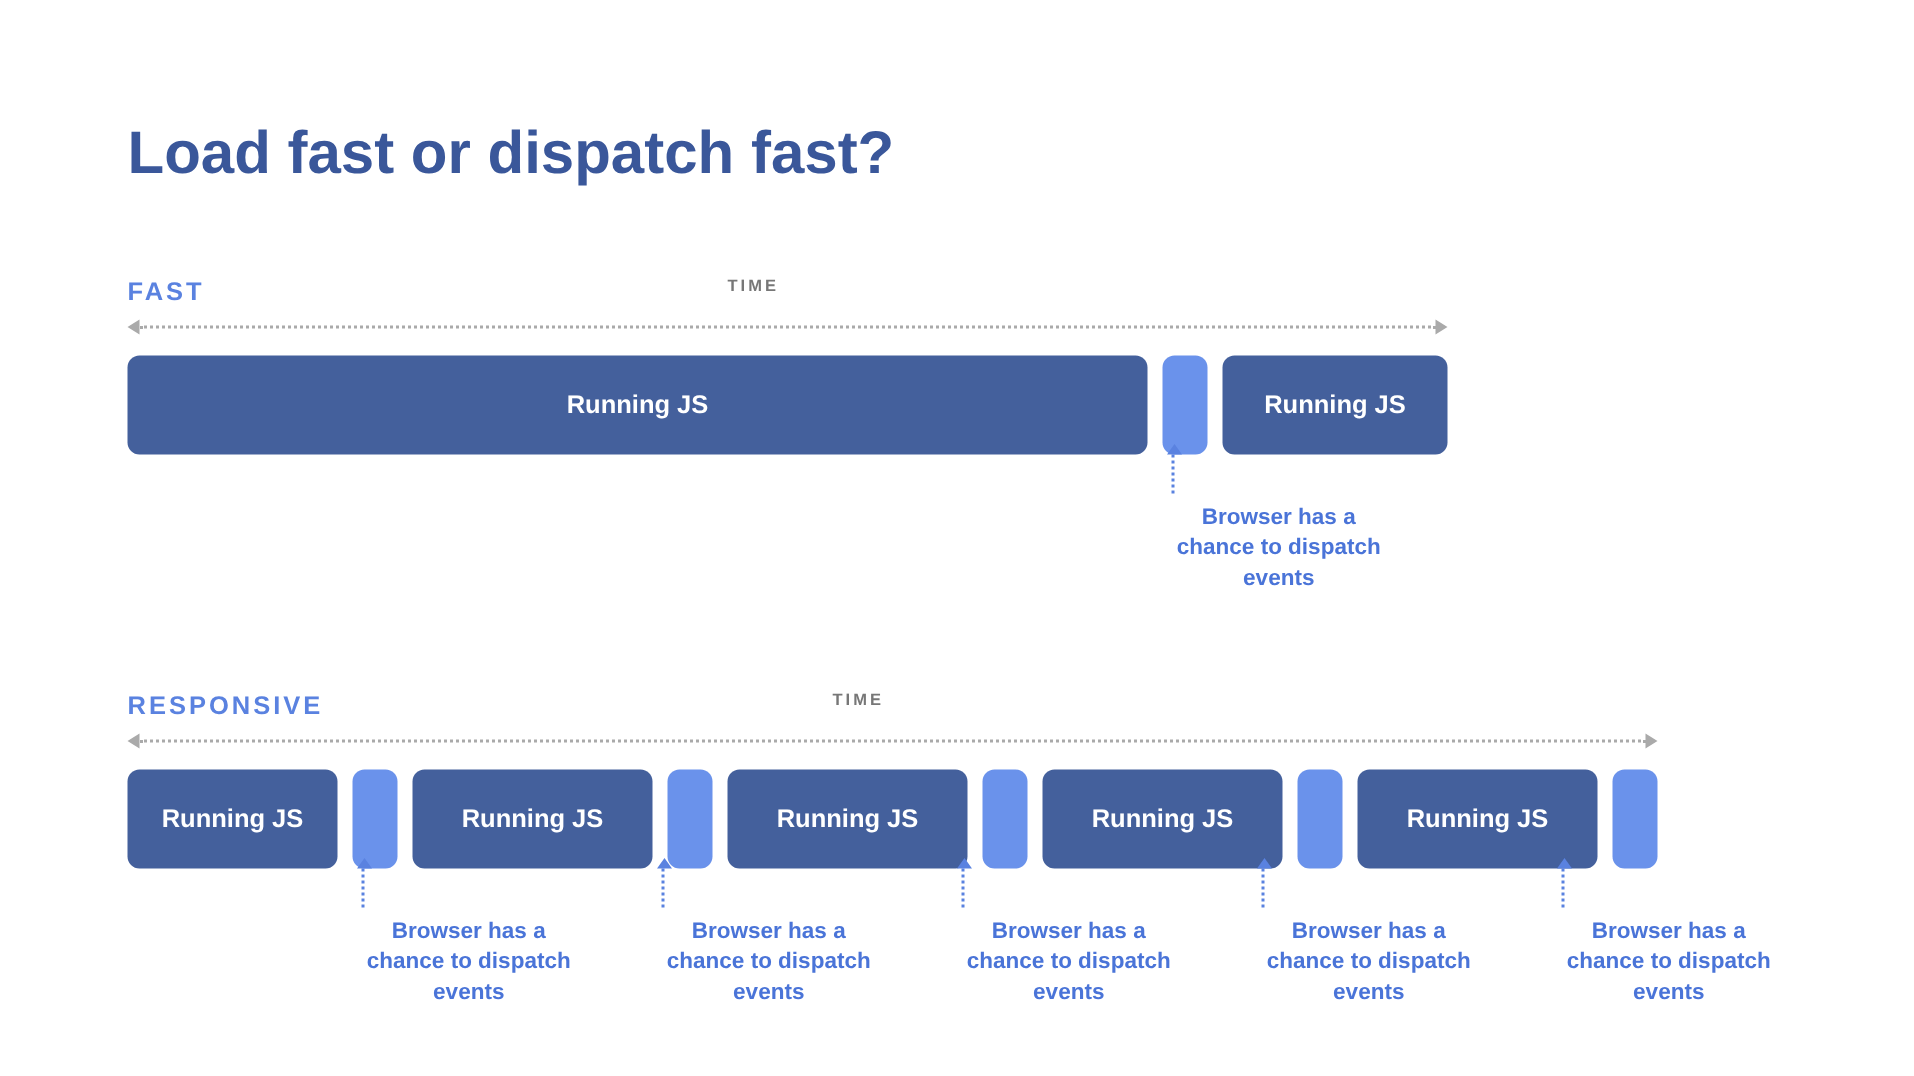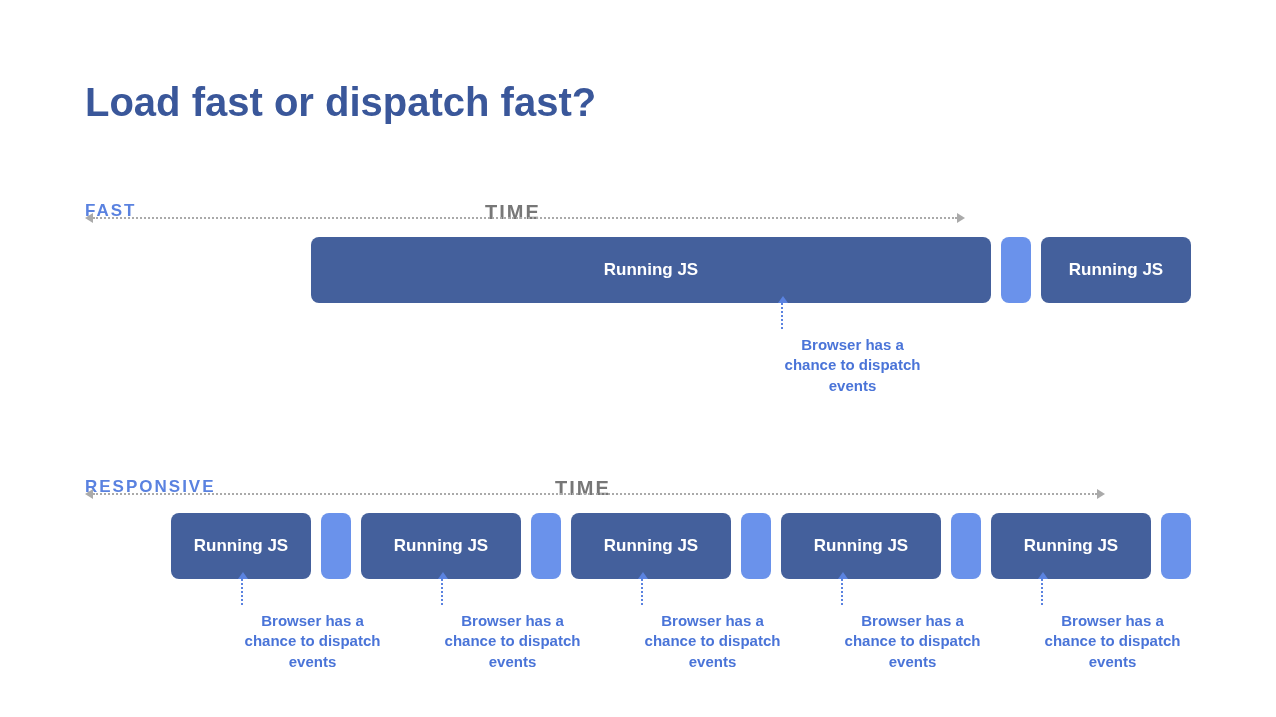--- a/index.html
+++ b/index.html
@@ -18,30 +18,30 @@
   }
   .section { margin-bottom: 48px; position: relative; }
   .axis-row {
     position: relative;
     height: 26px;
     margin-bottom: 6px;
   }
   .axis-label {
     position: absolute;
     left: 0;
-    top: 16px;
+    top: 0;
     font-size: 17px;
     font-weight: 700;
     letter-spacing: 2px;
     color: #5a82e0;
   }
   .time-label {
     position: absolute;
-    top: 16px;
-    font-size: 20px;
+    top: 0;
+    font-size: 11px;
     font-weight: 600;
     letter-spacing: 2px;
     color: #777;
   }
   .axis-line {
     position: relative;
     height: 2px;
     margin-bottom: 18px;
   }
   .axis-line::before {
@@ -58,21 +58,20 @@
     width: 0; height: 0;
     border-top: 5px solid transparent;
     border-bottom: 5px solid transparent;
   }
   .arrow-left { left: 0; border-right: 8px solid #aaa; }
   .arrow-right { right: 0; border-left: 8px solid #aaa; }
   .track {
     display: flex;
     gap: 10px;
     height: 66px;
-    justify-content: flex-end;
   }
   .block-js, .block-idle {
     border-radius: 8px;
     display: flex;
     align-items: center;
     justify-content: center;
     font-size: 17px;
     font-weight: 700;
     color: #fff;
     flex-shrink: 0;

